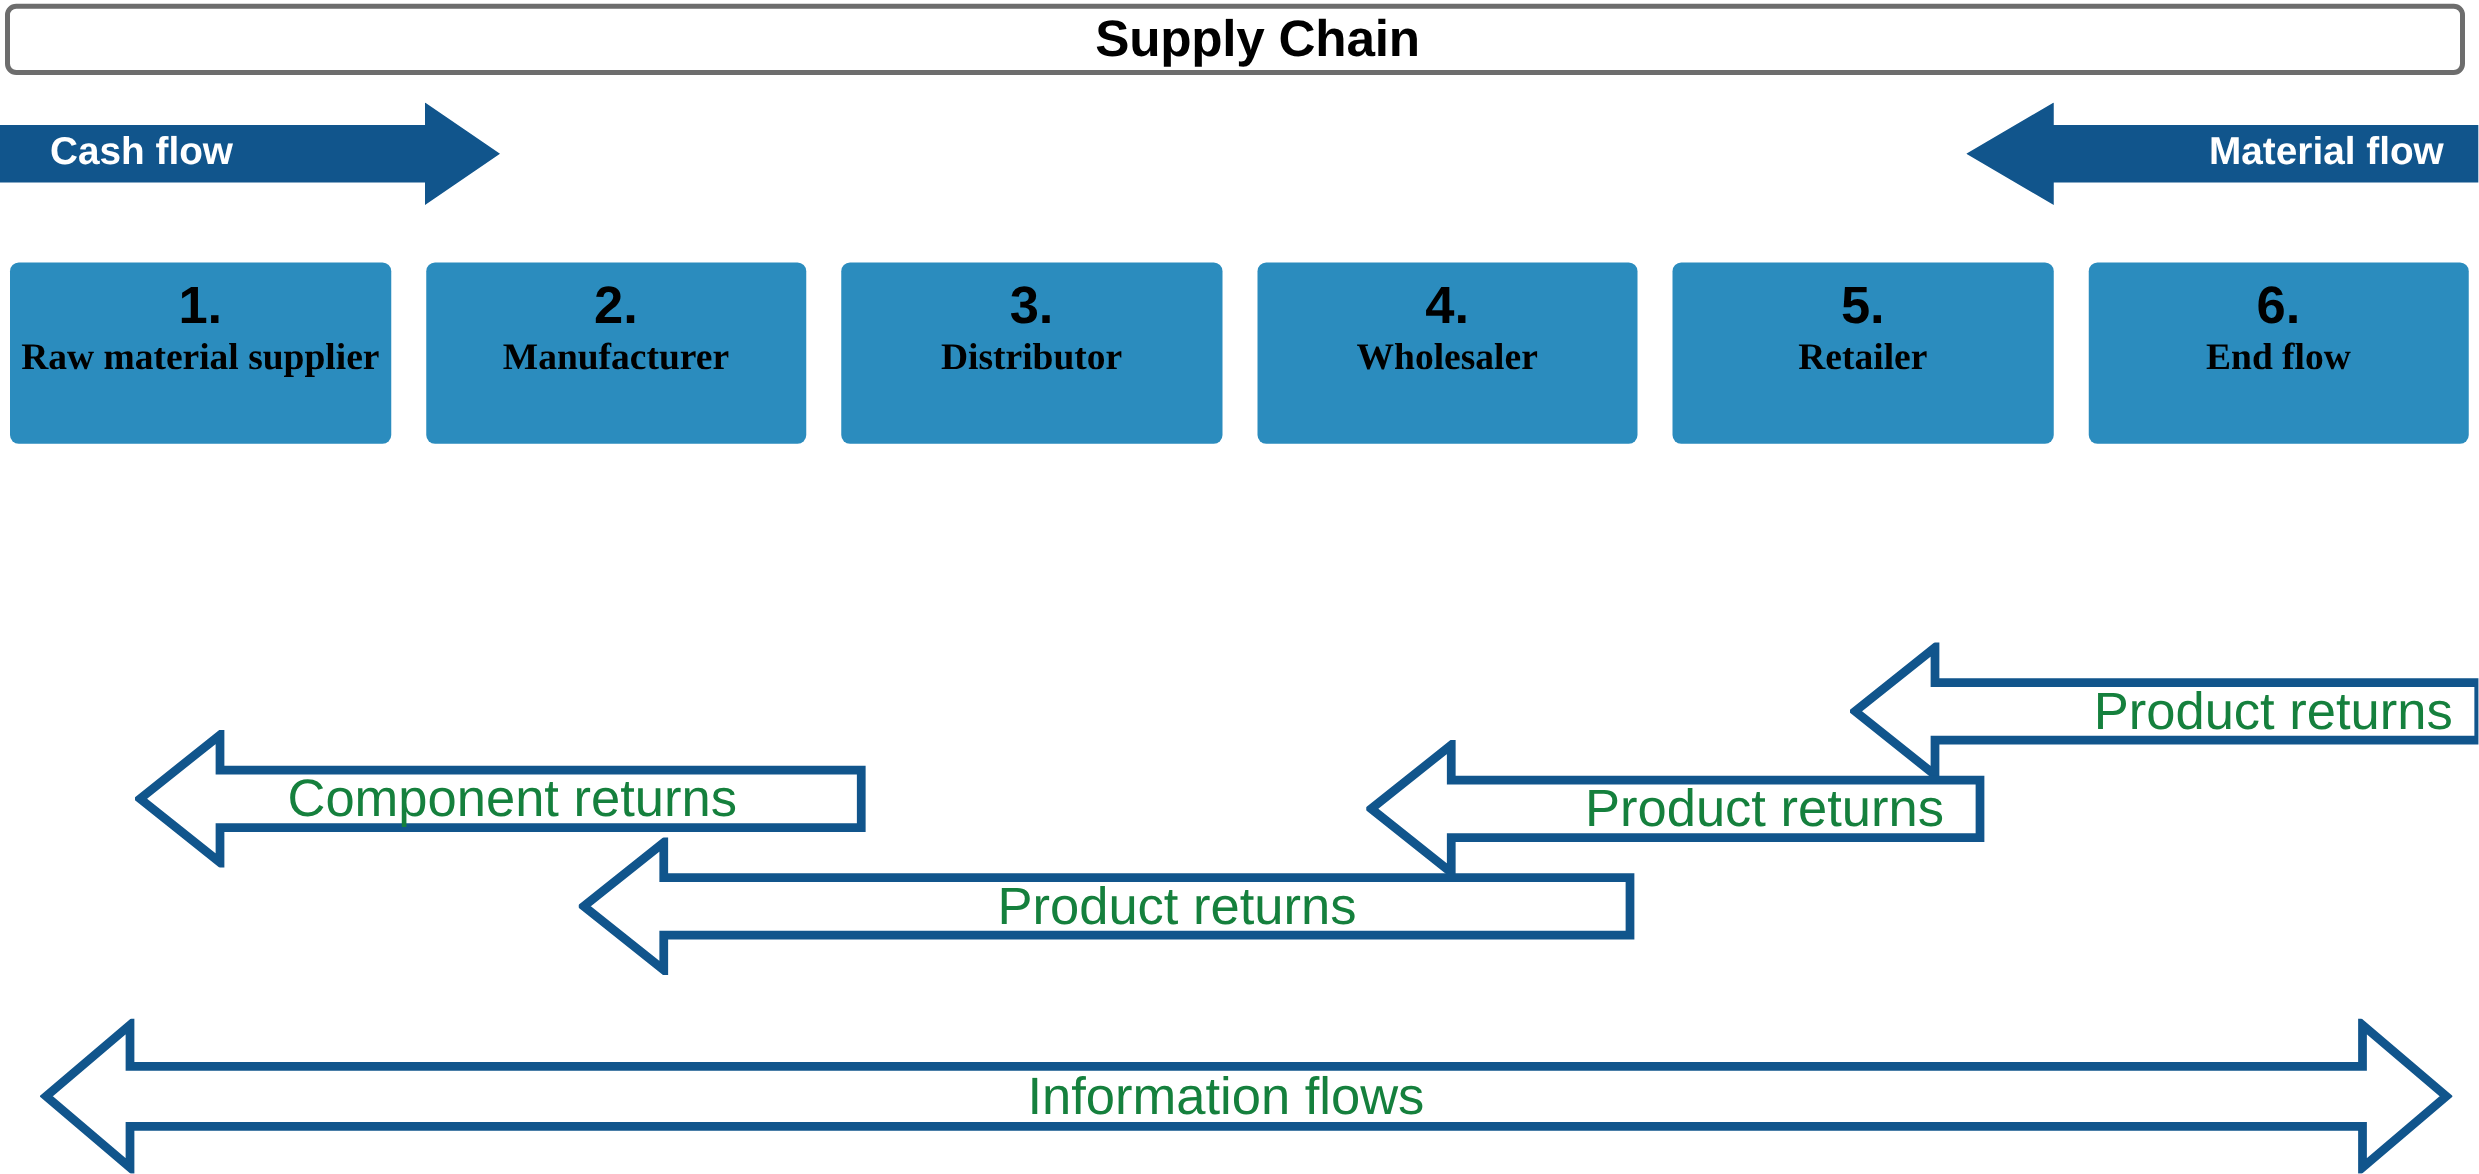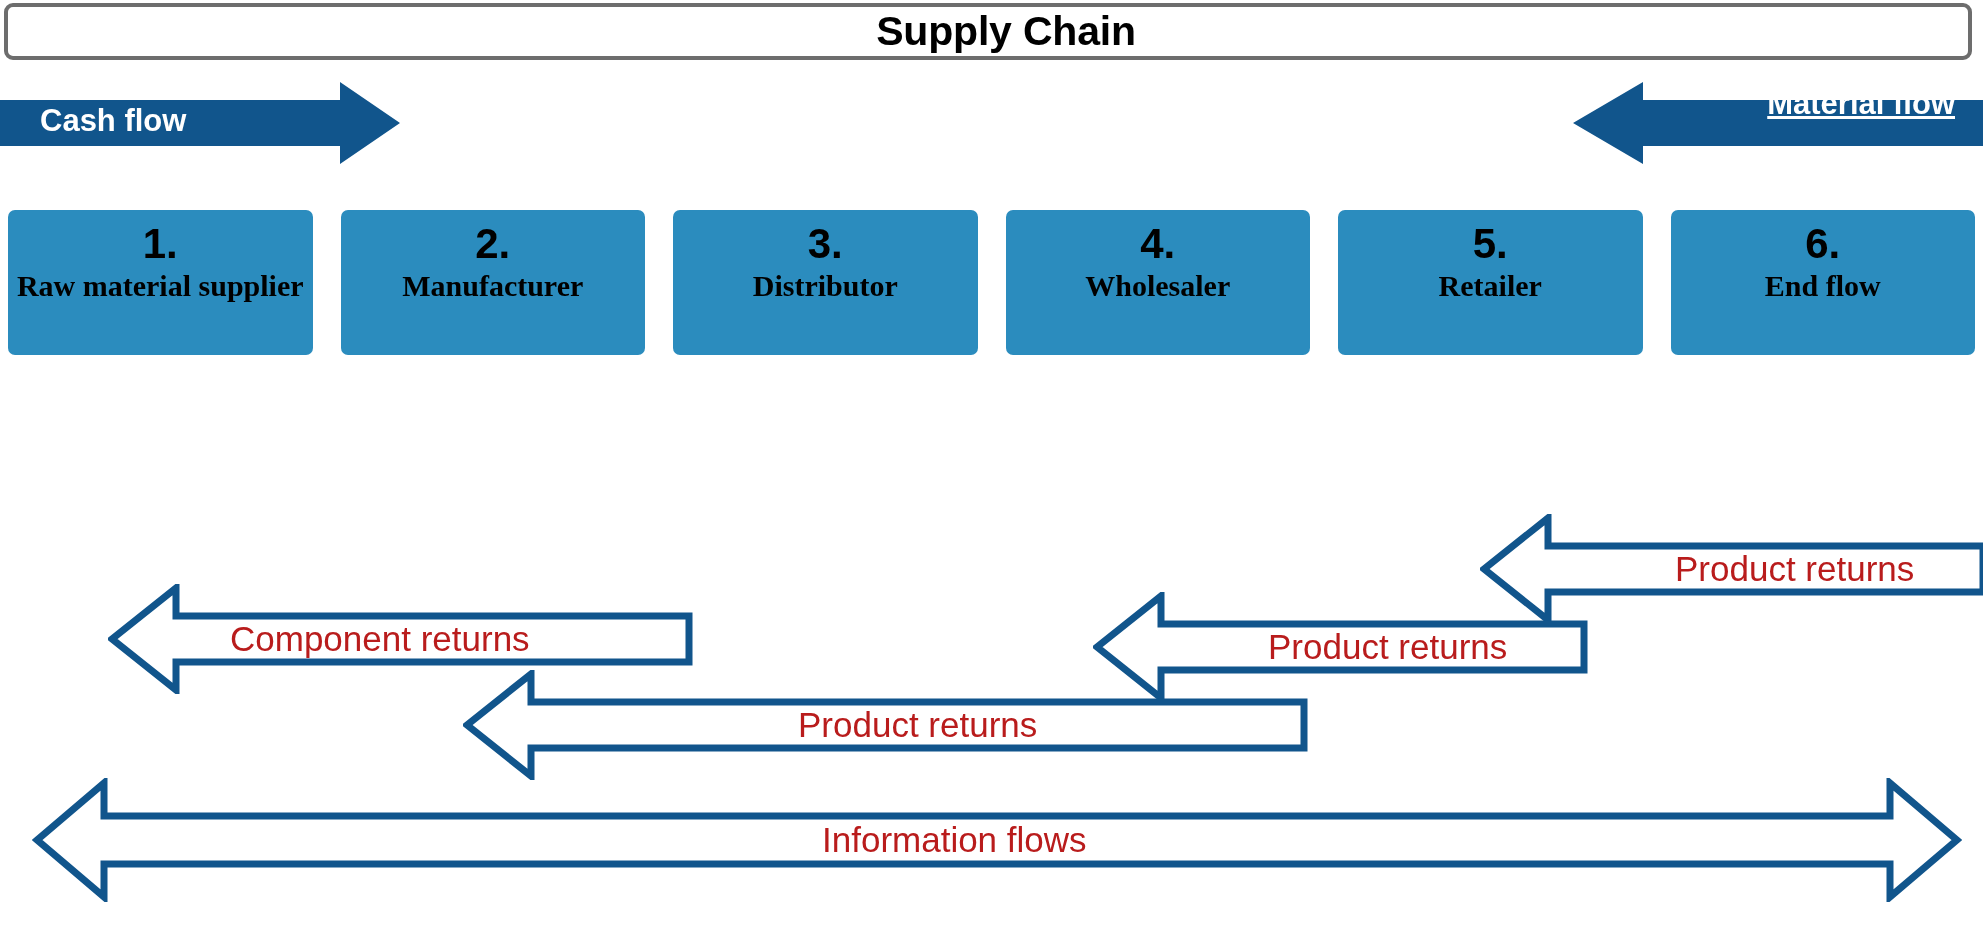--- a/index.html
+++ b/index.html
@@ -97,22 +97,22 @@
   .outline-arrow {
     position: absolute;
   }
   .outline-arrow svg { display: block; }
   .outline-arrow .arrow-label {
     position: absolute;
     top: 0;
     height: 100%;
     display: flex;
     align-items: center;
-    font-size: 35px;
-    color: #b91c1c;
+    font-size: 42px;
+    color: #15803d;
     white-space: nowrap;
   }
 </style>
 </head>
 <body>
 
 <div id="canvas">
 
   <div id="title-bar">
     <div id="title-text">Supply Chain</div>
@@ -122,21 +122,21 @@
     <svg width="400" height="82" viewBox="0 0 400 82" aria-hidden="true">
       <polygon points="0,18 340,18 340,0 400,41 340,82 340,64 0,64" fill="#11558c"></polygon>
     </svg>
     <span class="flow-label" style="left:40px; top:21px;">Cash flow</span>
   </div>
 
   <div class="solid-flow" id="material-flow-arrow" style="left:1573px; top:82px; width:410px; height:82px;">
     <svg width="410" height="82" viewBox="0 0 410 82" aria-hidden="true">
       <polygon points="410,18 70,18 70,0 0,41 70,82 70,64 410,64" fill="#11558c"></polygon>
     </svg>
-    <span class="flow-label" style="right:28px; top:4px;text-decoration:underline;">Material flow</span>
+    <span class="flow-label" style="right:28px; top:21px;">Material flow</span>
   </div>
 
   <div id="stage-row">
 
     <div class="stage-box">
       <div class="stage-num">1.</div>
       <div class="stage-name">Raw material supplier</div>
     </div>
 
     <div class="stage-box">
@@ -187,20 +187,20 @@
     <span class="arrow-label" style="left:335px;">Product returns</span>
   </div>
 
   <div class="outline-arrow" id="component-returns" style="left:108px; top:584px; width:585px; height:110px;">
     <svg width="585" height="110" viewBox="0 0 585 110" aria-hidden="true">
       <polygon points="581,32 68,32 68,4 4,55 68,106 68,78 581,78" fill="#ffffff" stroke="#11558c" stroke-width="7" stroke-linejoin="miter"></polygon>
     </svg>
     <span class="arrow-label" style="left:122px;">Component returns</span>
   </div>
 
-  <div class="outline-arrow" id="information-flows" style="left:32px; top:778px; width:1930px; height:124px;text-align:right;">
+  <div class="outline-arrow" id="information-flows" style="left:32px; top:815px; width:1930px; height:124px;text-align:right;">
     <svg width="1930" height="124" viewBox="0 0 1930 124" aria-hidden="true">
       <polygon points="72,38 1858,38 1858,5 1925,62 1858,119 1858,86 72,86 72,119 5,62 72,5" fill="#ffffff" stroke="#11558c" stroke-width="7" stroke-linejoin="miter"></polygon>
     </svg>
     <span class="arrow-label" style="left:790px;">Information flows</span>
   </div>
 
 </div>
 
 </body></html>

